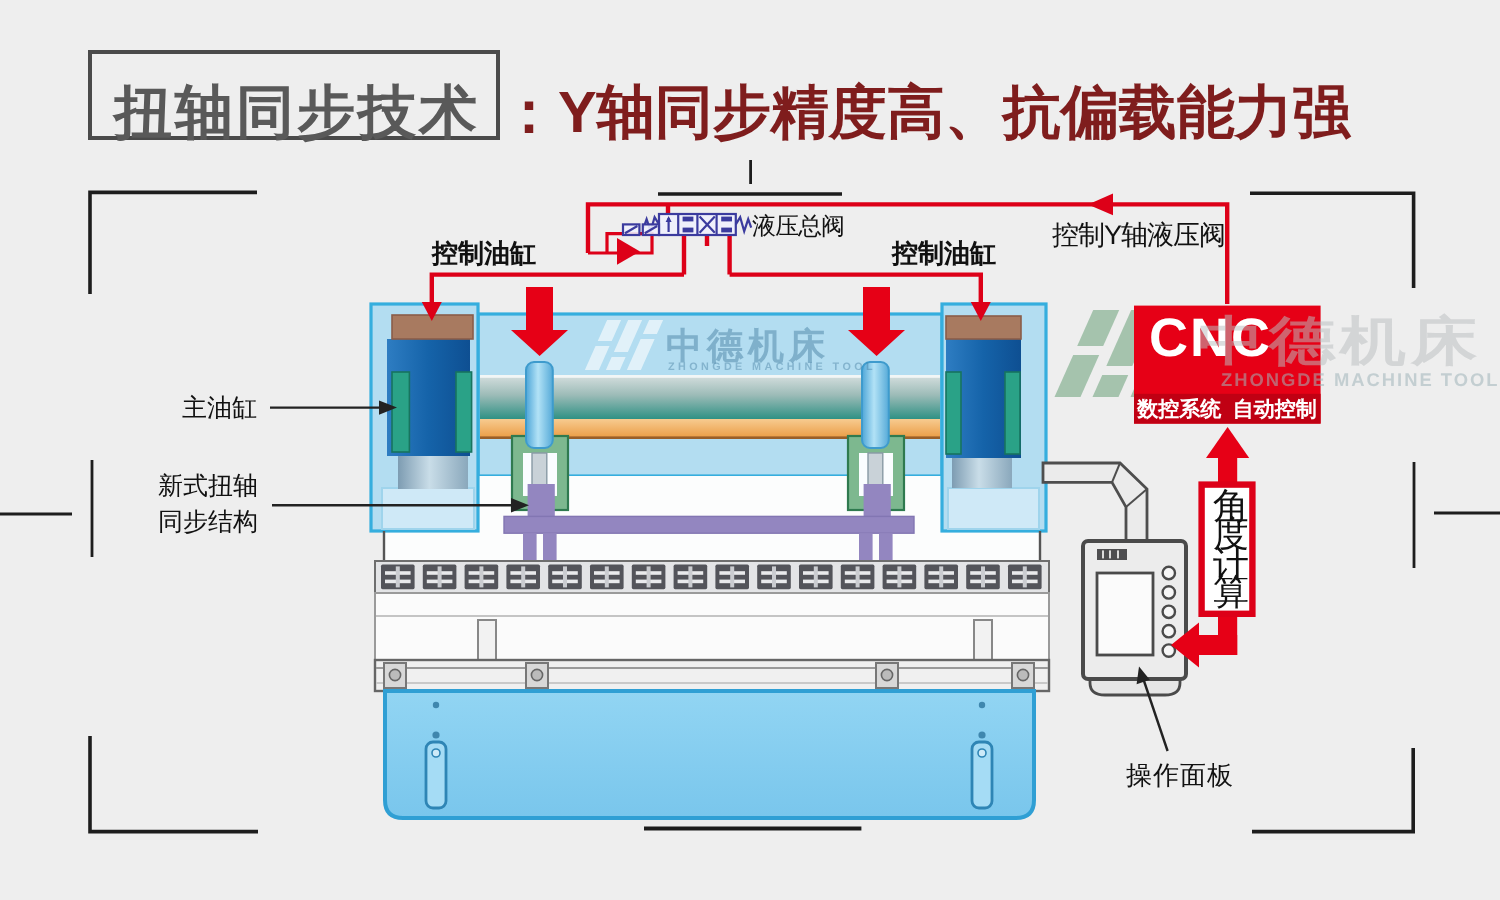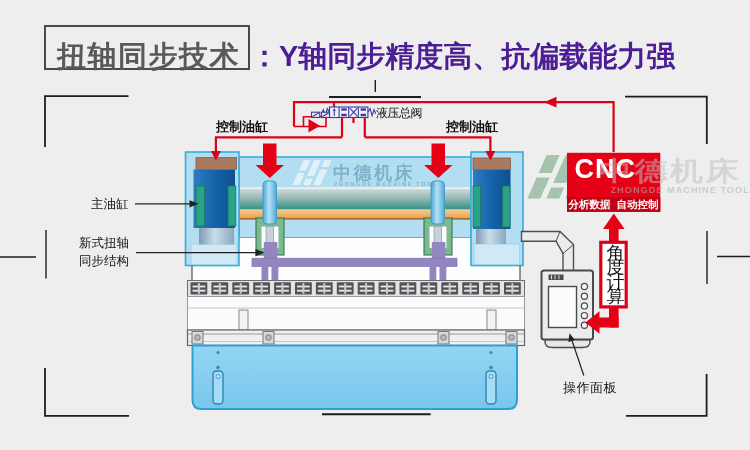--- a/index.html
+++ b/index.html
@@ -6,21 +6,21 @@
   body{font-family:"Liberation Sans",sans-serif;}
   #stage{position:relative;width:750px;height:450px;background:#eeeeee;overflow:hidden;}
   .abs{position:absolute;}
   svg{display:block;}
 
   
   #title-box{position:absolute;left:44px;top:25px;width:206px;height:45px;border:2px solid #4a4a4a;box-sizing:border-box;}
   #title-tag{position:absolute;left:103px;top:17px;width:88px;text-align:center;transform:translateY(-50%);
     background:#eeeeee;color:#7f7f7f;font-size:13.5px;letter-spacing:4px;font-weight:400;padding:0 2px;white-space:nowrap;}
   #title-main{position:absolute;left:57px;top:37px;font-size:29px;font-weight:700;color:#595959;letter-spacing:1.5px;white-space:nowrap;}
-  #title-sub{position:absolute;left:250px;top:37px;font-size:29px;font-weight:700;color:#4c1d95;letter-spacing:0px;white-space:nowrap;}
+  #title-sub{position:absolute;left:250px;top:37px;font-size:29px;font-weight:700;color:#7f1d1d;letter-spacing:0px;white-space:nowrap;}
 
   
   .lbl{position:absolute;color:#111;white-space:nowrap;z-index:6;}
   #lbl-ctrl-left {left:216px;top:118px;font-size:13px;font-weight:700;}
   #lbl-ctrl-right{left:446px;top:118px;font-size:13px;font-weight:700;}
   #lbl-main-valve{left:376px;top:105px;font-size:12px;font-weight:500;letter-spacing:-0.5px;}
   #lbl-yvalve    {left:526px;top:109px;font-size:13.5px;font-weight:400;letter-spacing:-0.5px;}
   #lbl-main-cyl  {left:91px;top:196px;font-size:12.5px;font-weight:400;}
   #lbl-torsion   {left:79px;top:235px;font-size:12.5px;font-weight:500;line-height:17.5px;}
   #lbl-panel     {left:563px;top:379px;font-size:13px;font-weight:400;letter-spacing:0.5px;}
@@ -395,29 +395,30 @@
       <rect x="598.5" y="317.5" width="20.1" height="10"></rect>
       <polygon points="585.5,322.5 599.5,311.2 599.5,333.8"></polygon>
       <polygon points="613.8,213.5 603,229 624.6,229"></polygon>
     </g>
     <rect x="567" y="152.8" width="93.3" height="59" fill="#e60016"></rect>
     <rect x="567" y="196.9" width="93.3" height="14.9" fill="#c00013"></rect>
     <rect x="600.8" y="242.3" width="25.4" height="64.6" fill="#ffffff" stroke="#dd0018" stroke-width="3.2"></rect>
   </svg>
 
   <div id="cnc-title">CNC</div>
-  <div id="cnc-strip">分析数据  自动控制</div>
+  <div id="cnc-strip">数控系统  自动控制</div>
   <div id="angle-text" class="lbl">角度计算</div>
 
   <div id="wm-right-text">中德机床</div>
 
   <div id="title-box"></div>
   <div id="title-main">扭轴同步技术</div>
   <div id="title-sub">：Y轴同步精度高、抗偏载能力强</div>
 
   <div id="lbl-ctrl-left" class="lbl">控制油缸</div>
   <div id="lbl-ctrl-right" class="lbl">控制油缸</div>
   <div id="lbl-main-valve" class="lbl">液压总阀</div>
+  <div id="lbl-yvalve" class="lbl">控制Y轴液压阀</div>
   <div id="lbl-main-cyl" class="lbl">主油缸</div>
   <div id="lbl-torsion" class="lbl"><span>新式扭轴</span><br><span>同步结构</span></div>
   <div id="lbl-panel" class="lbl">操作面板</div>
 
 </div>
 
 </body></html>

